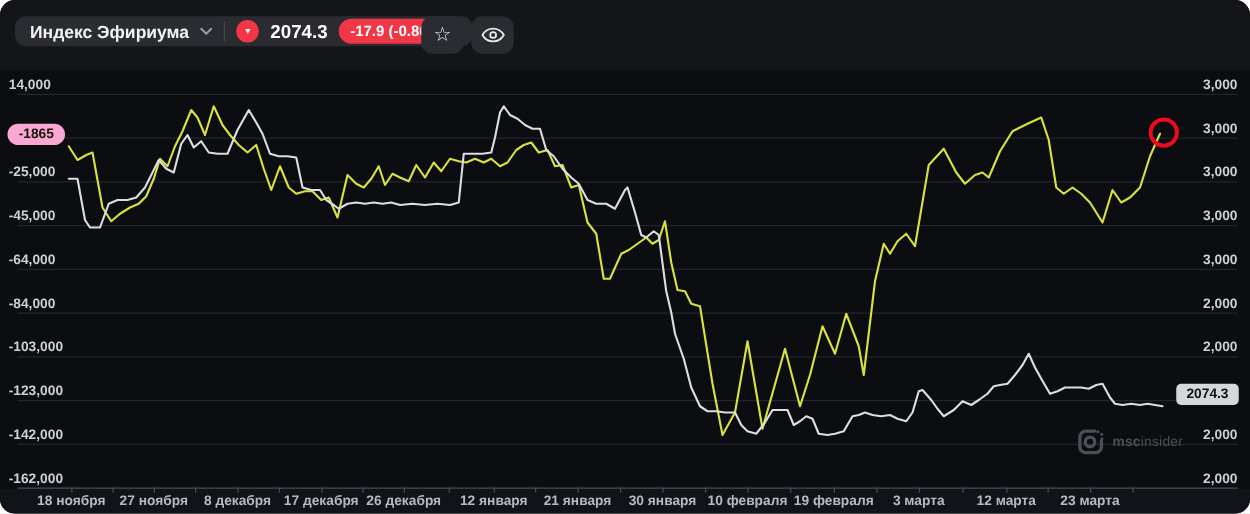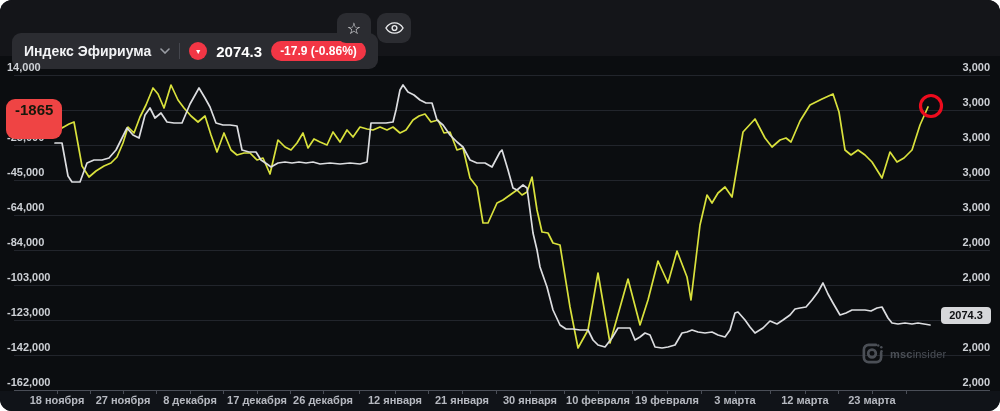--- a/index.html
+++ b/index.html
@@ -1,34 +1,34 @@
 <!DOCTYPE html>
 <html><head>
 <meta charset="utf-8">
 <style>
   html,body{margin:0;padding:0;background:#ffffff;}
   .app{position:relative;width:1000px;height:411px;background:#0b0d10;border-radius:12px;
        overflow:hidden;font-family:"Liberation Sans",sans-serif;}
   .topbar{position:absolute;left:0;top:0;right:0;height:56px;background:#141519;}
-  .pill{position:absolute;left:12px;top:13px;height:36px;background:#2b2c31;border-radius:9px;
-        display:flex;align-items:center;padding:0 12px;gap:9px;cursor:pointer;margin-top:20px;}
+  .pill{position:absolute;left:12px;top:13px;height:24px;background:#2b2c31;border-radius:9px;
+        display:flex;align-items:center;padding:0 12px;gap:9px;cursor:pointer;}
   .title{color:#f2f3f5;font-weight:bold;font-size:14px;white-space:nowrap;}
   .vdiv{width:1px;height:16px;background:#44464d;}
   .dir-circle{width:18px;height:18px;border-radius:50%;background:#f23645;color:#fff;
               display:flex;align-items:center;justify-content:center;font-size:7px;line-height:1;}
   .price{color:#ffffff;font-weight:bold;font-size:15px;}
   .chg{background:#f23645;color:#fff;font-weight:bold;font-size:12px;padding:3px 9px;border-radius:10px;white-space:nowrap;}
   .iconbtn{position:absolute;top:13px;width:34px;height:30px;background:#2b2c31;border-radius:9px;
            color:#e8e9eb;display:flex;align-items:center;justify-content:center;cursor:pointer;}
   .star-btn{left:337px;font-size:16px;}
   .eye-btn{left:377px;}
   .xband{position:absolute;left:0;right:0;top:391px;height:20px;background:#101318;}
   .chartsvg{position:absolute;left:0;top:56px;}
-  .badge-left{position:absolute;left:6px;top:99px;background:#ef4444;color:#17180b;font-weight:bold;
-              font-size:15px;padding:2px 9px 21px 9px;border-radius:9px;}
+  .badge-left{position:absolute;left:6px;top:99px;background:#f9a8d4;color:#17180b;font-weight:bold;
+              font-size:11px;padding:2px 9px 3px 9px;border-radius:9px;}
   .badge-right{position:absolute;left:941px;top:307px;width:44px;background:#d6d7da;color:#0f1013;
                font-weight:bold;font-size:11px;padding:2px 3px 3px 3px;border-radius:4px;text-align:center;}
   .watermark{position:absolute;left:861px;top:342px;display:flex;align-items:center;gap:6px;color:#4b4f56;}
   .wm-text{font-size:11px;letter-spacing:0.2px;}
   .wm-bold{font-weight:bold;}
 </style>
 </head>
 <body>
 
 <div class="app">

